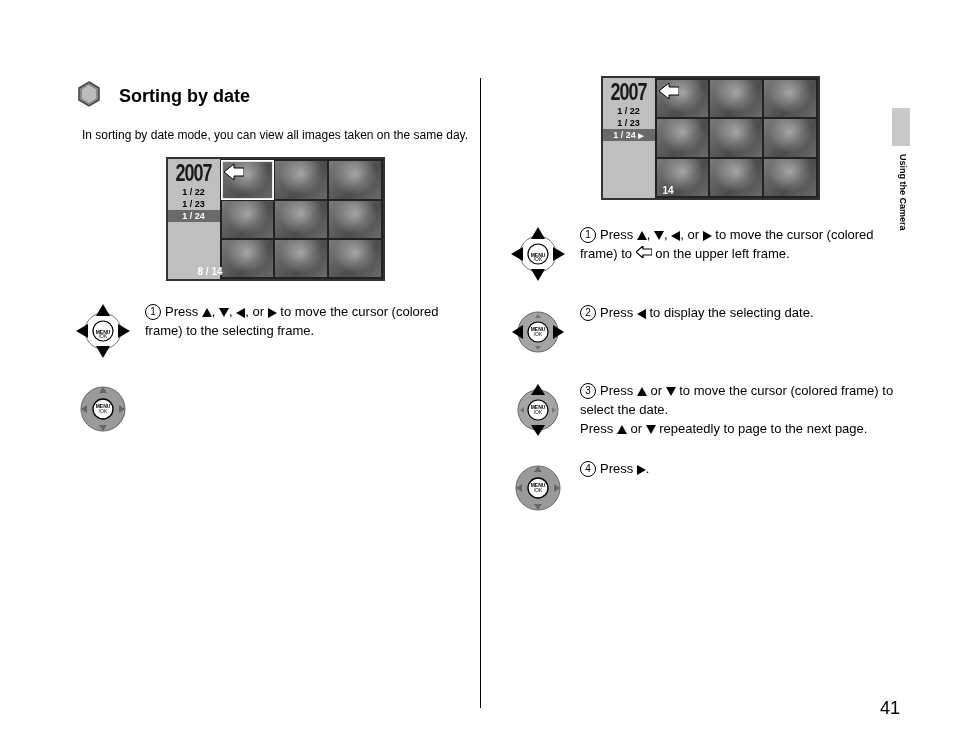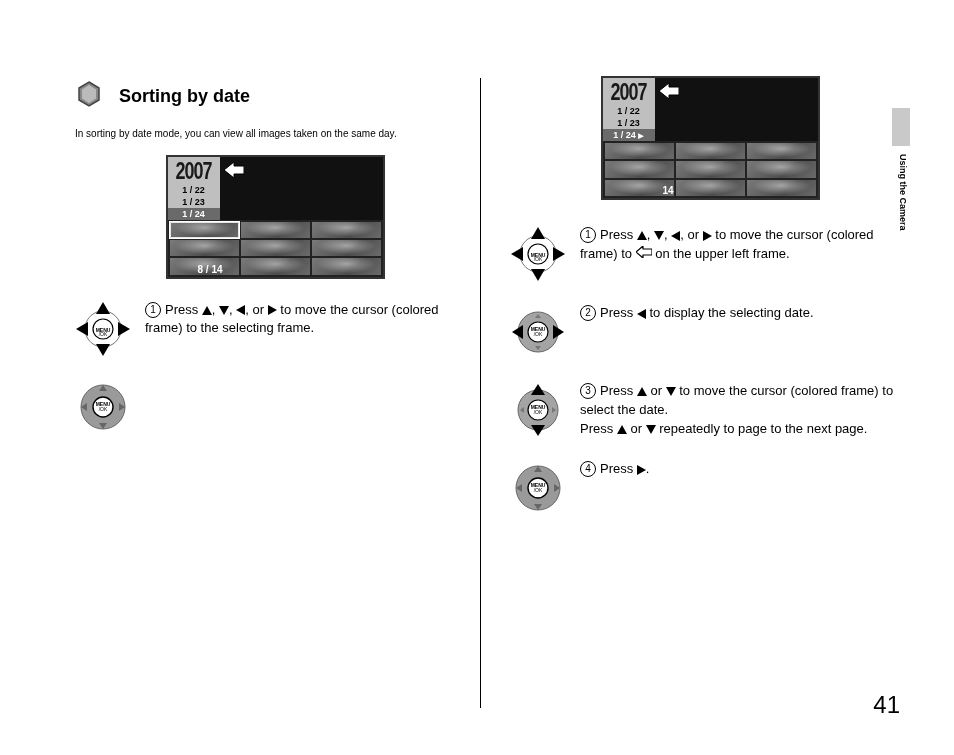--- a/index.html
+++ b/index.html
@@ -41,33 +41,34 @@
 
   h1.sorting {
     font-size: 18px;
     font-weight: bold;
     margin: 10px 0 14px 0;
     display: flex;
     align-items: center;
     gap: 16px;
   }
   p.intro {
-    font-size: 10px;
+    font-size: 12px;
     margin: 8px 0 14px 0;
     line-height: 1.35;
+    text-align: center;
   }
 
   .lcd {
     width: 215px;
     margin: 6px auto 22px auto;
     background: #111;
     border: 2px solid #333;
     position: relative;
     display: flex;
-    flex-direction: column;
+    flex-direction: row;
   }
   .lcd-sidebar {
     width: 52px;
     background: #bfbfbf;
     display: flex;
     flex-direction: column;
     align-items: center;
     font-size: 9px;
     color: #000;
   }
@@ -178,21 +179,21 @@
     right: 46px;
     top: 154px;
     font-size: 9px;
     font-weight: bold;
     writing-mode: vertical-rl;
   }
   .page-num {
     position: absolute;
     right: 54px;
     bottom: 36px;
-    font-size: 24px;
+    font-size: 18px;
   }
   .tri { display:inline-block; width:0; height:0; vertical-align:middle; }
   .tri.up { border-left:5px solid transparent; border-right:5px solid transparent; border-bottom:9px solid #000;}
   .tri.down { border-left:5px solid transparent; border-right:5px solid transparent; border-top:9px solid #000;}
   .tri.left { border-top:5px solid transparent; border-bottom:5px solid transparent; border-right:9px solid #000;}
   .tri.right { border-top:5px solid transparent; border-bottom:5px solid transparent; border-left:9px solid #000;}
 
   .outline-left-arrow{
     display:inline-block;
     vertical-align:middle;

